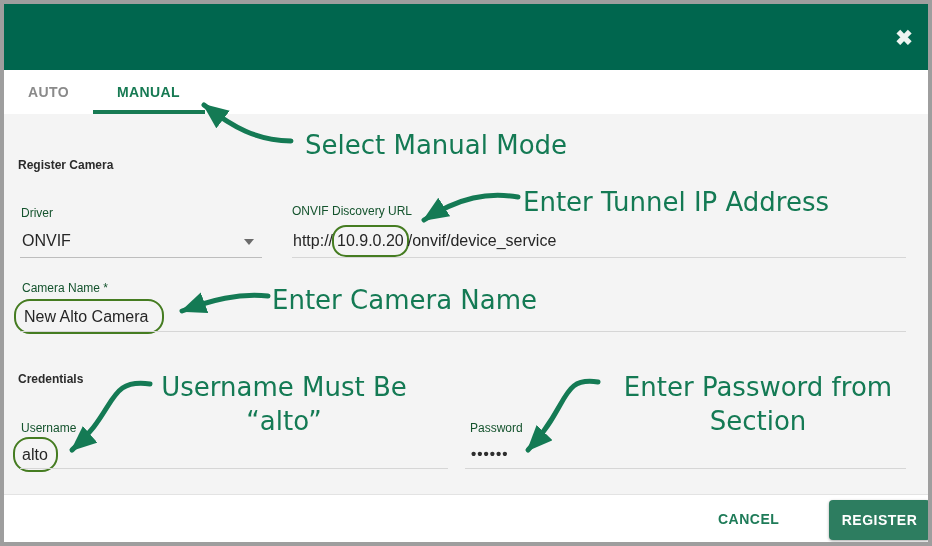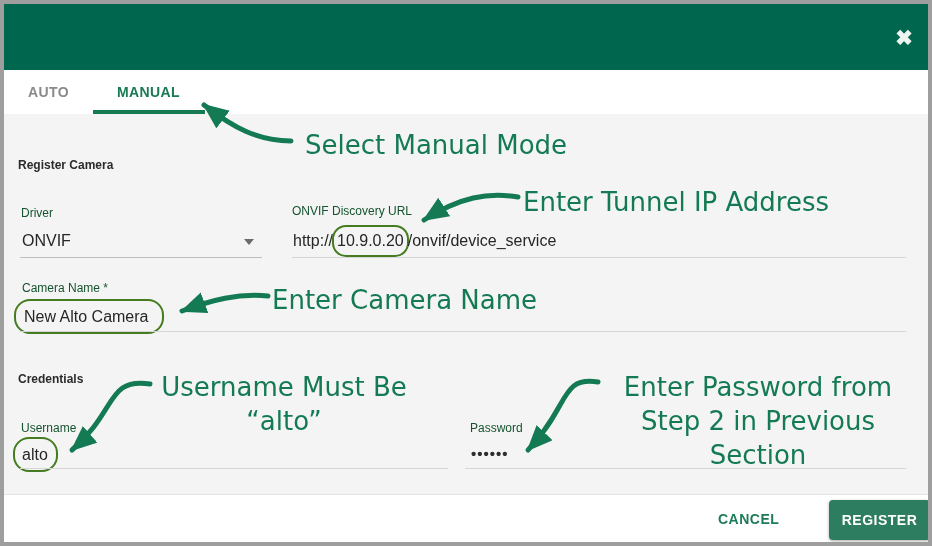--- a/index.html
+++ b/index.html
@@ -102,21 +102,20 @@
 
   <div class="abs annotation" style="left:301px;top:124px;">Select Manual Mode</div>
   <div class="abs annotation" style="left:519px;top:181px;">Enter Tunnel IP Address</div>
   <div class="abs annotation" style="left:268px;top:279px;">Enter Camera Name</div>
   <div class="abs annotation center" style="left:146px;top:366px;width:268px;">
     <div>Username Must Be</div>
     <div>“alto”</div>
   </div>
   <div class="abs annotation center" style="left:601px;top:366px;width:306px;">
     <div>Enter Password from</div>
-    <div>Step 2 in Previous</div>
     <div>Section</div>
   </div>
 
   <svg class="abs arrows" viewBox="0 0 924 538">
     <defs>
       <marker id="ah" markerUnits="userSpaceOnUse" markerWidth="30" markerHeight="24" refX="24" refY="11" orient="auto">
         <path d="M0,0 L26,11 L0,22 Z" fill="#147a54"></path>
       </marker>
     </defs>
     <g fill="none" stroke="#147a54" stroke-width="5" stroke-linecap="round">

